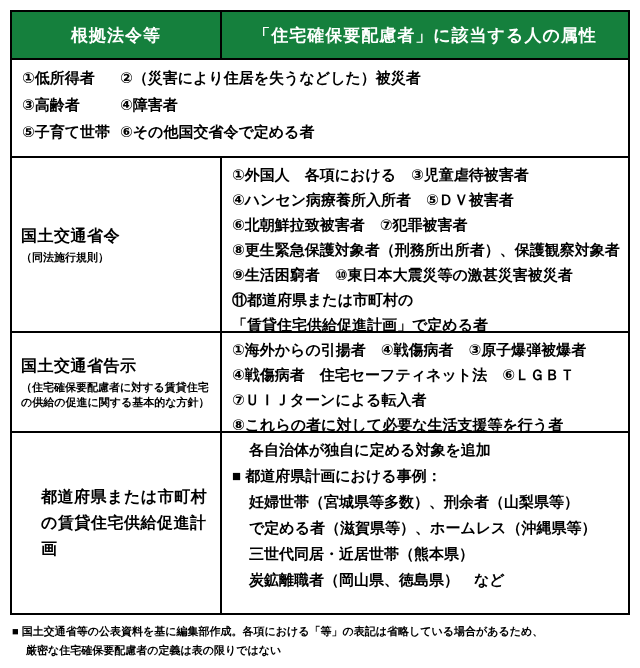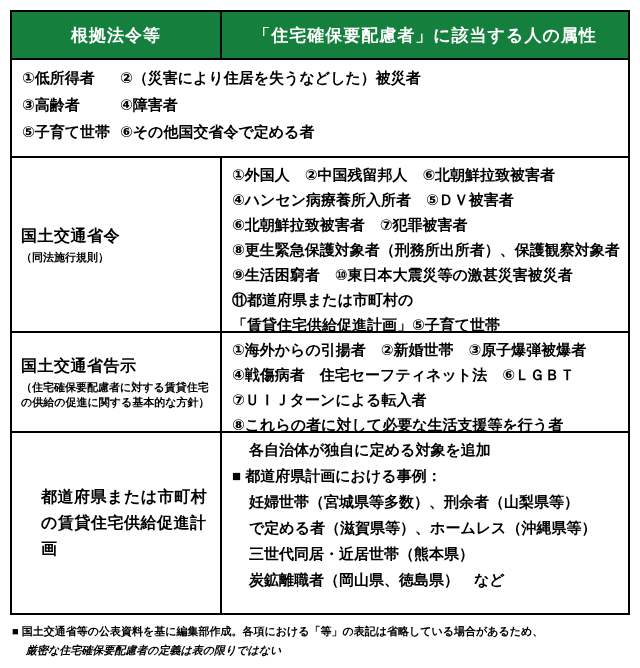--- a/index.html
+++ b/index.html
@@ -56,21 +56,21 @@
   .r1 .attr-line{line-height:27px;}
   .r4 .attr-line{line-height:26px;}
   .pair{display:flex;}
   .pair .a{width:98px;flex:0 0 98px;}
   .indent{padding-left:17px;}
 
   .footnote{
     position:absolute;left:12px;top:622px;width:616px;
     font-size:11px;line-height:19px;
   }
-  .fn2{padding-left:14px;font-style:italic;}
+  .fn2{padding-left:14px;}
 </style>
 </head>
 <body>
 
 <div class="canvas">
 
   <div class="table">
 
     <div class="row header">
       <div class="cell left">
@@ -97,37 +97,37 @@
         </div>
       </div>
     </div>
 
     <div class="row r2">
       <div class="cell left">
         <div class="law-title">国土交通省令</div>
         <div class="law-subtitle">（同法施行規則）</div>
       </div>
       <div class="cell right">
-        <div class="attr-line">①外国人　②中国残留邦人　⑥北朝鮮拉致被害者</div>
+        <div class="attr-line">①外国人　各項における　③児童虐待被害者</div>
         <div class="attr-line">④ハンセン病療養所入所者　⑤ＤＶ被害者</div>
         <div class="attr-line">⑥北朝鮮拉致被害者　⑦犯罪被害者</div>
         <div class="attr-line">⑧更生緊急保護対象者（刑務所出所者）、保護観察対象者</div>
         <div class="attr-line">⑨生活困窮者　⑩東日本大震災等の激甚災害被災者</div>
         <div class="attr-line">⑪都道府県または市町村の</div>
-        <div class="attr-line">「賃貸住宅供給促進計画」⑤子育て世帯</div>
+        <div class="attr-line">「賃貸住宅供給促進計画」で定める者</div>
       </div>
     </div>
 
     <div class="row r3">
       <div class="cell left">
         <div class="law-title">国土交通省告示</div>
         <div class="law-subtitle">（住宅確保要配慮者に対する賃貸住宅の供給の促進に関する基本的な方針）</div>
       </div>
       <div class="cell right">
-        <div class="attr-line">①海外からの引揚者　②新婚世帯　③原子爆弾被爆者</div>
+        <div class="attr-line">①海外からの引揚者　④戦傷病者　③原子爆弾被爆者</div>
         <div class="attr-line">④戦傷病者　住宅セーフティネット法　⑥ＬＧＢＴ</div>
         <div class="attr-line">⑦ＵＩＪターンによる転入者</div>
         <div class="attr-line">⑧これらの者に対して必要な生活支援等を行う者</div>
       </div>
     </div>
 
     <div class="row r4">
       <div class="cell left">
         <div class="law-title two-line">都道府県または市町村の賃貸住宅供給促進計画</div>
       </div>

